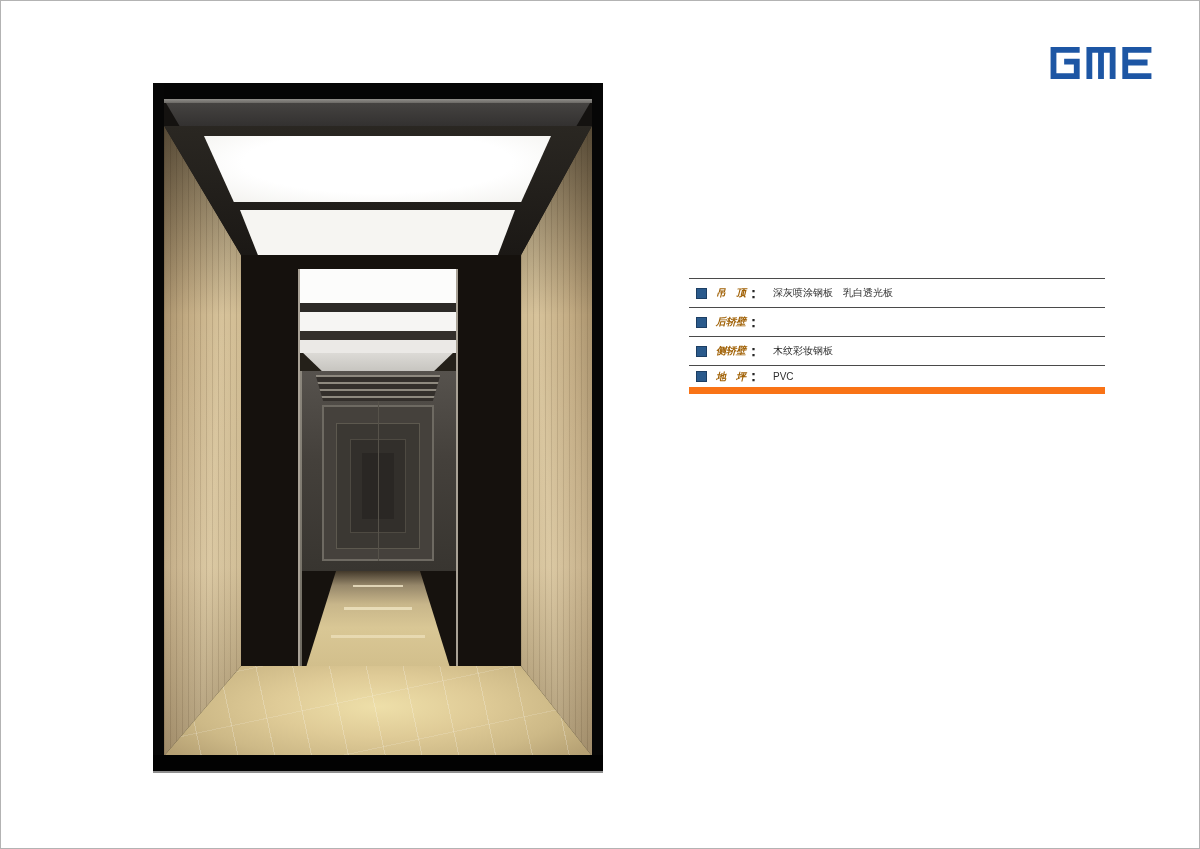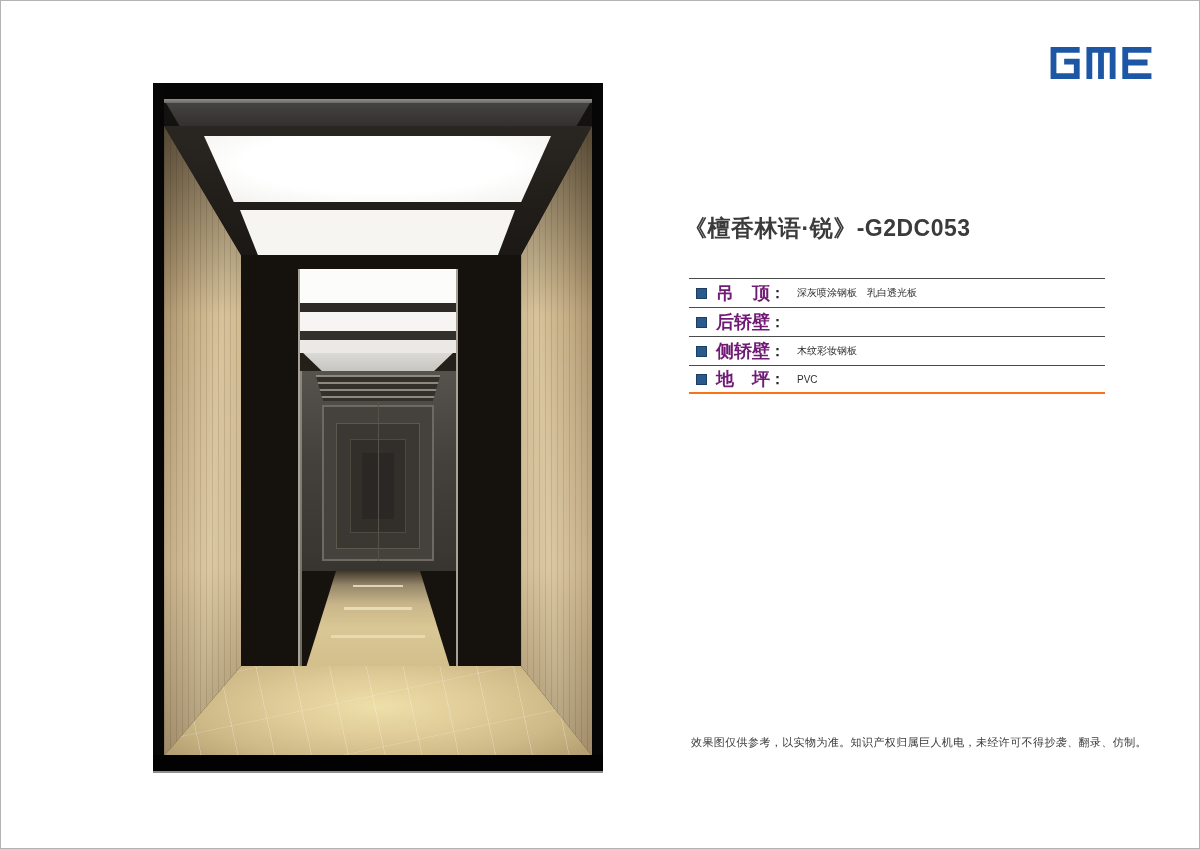--- a/index.html
+++ b/index.html
@@ -22,26 +22,26 @@
     font-size:23px; font-weight:600; color:#3b3b3b; letter-spacing:0.5px;
     white-space:nowrap;
   }
 
   
   .specs { position:absolute; left:688px; top:277px; width:416px; }
   .spec-row {
     height:29px; display:flex; align-items:center;
     border-top:1px solid #4a4a4a; white-space:nowrap;
   }
-  .spec-row:last-child { border-bottom:2px solid #f97316; }
+  .spec-row:last-child { border-bottom:7px solid #f97316; }
   .spec-bullet {
     width:11px; height:11px; margin-left:7px; margin-right:9px; flex:0 0 auto;
     background:#2a5a8c; border:1px solid #1c3e63;
   }
-  .spec-label { font-size:18px; font-weight:bold; color:#701a75; }
+  .spec-label { font-size:10px; font-weight:bold; color:#a16207;font-style:italic; }
   .spec-colon { font-size:15px; font-weight:bold; color:#262626; }
   .spec-value { font-size:10px; color:#2e2e2e; margin-left:12px; }
 
   
   .footer {
     position:absolute; left:690px; top:734px;
     font-size:11px; color:#3a3a3a; letter-spacing:0.4px; white-space:nowrap;
   }
 
   
@@ -194,21 +194,20 @@
 
     <div class="rv-floor"></div>
 
     <div class="rv-topband"></div>
     <div class="rv-leftbar"></div>
     <div class="rv-rightbar"></div>
     <div class="rv-bottomband"></div>
     <div class="rv-bottomedge"></div>
   </div>
 
-  <div class="title">《檀香林语·锐》-G2DC053</div>
 
   <div class="specs">
     <div class="spec-row">
       <span class="spec-bullet"></span>
       <span class="spec-label">吊　顶</span>
       <span class="spec-colon">：</span>
       <span class="spec-value">深灰喷涂钢板　乳白透光板</span>
     </div>
     <div class="spec-row">
       <span class="spec-bullet"></span>
@@ -222,15 +221,14 @@
       <span class="spec-value">木纹彩妆钢板</span>
     </div>
     <div class="spec-row">
       <span class="spec-bullet"></span>
       <span class="spec-label">地　坪</span>
       <span class="spec-colon">：</span>
       <span class="spec-value">PVC</span>
     </div>
   </div>
 
-  <div class="footer">效果图仅供参考，以实物为准。知识产权归属巨人机电，未经许可不得抄袭、翻录、仿制。</div>
 
 </div>
 
 </body></html>

